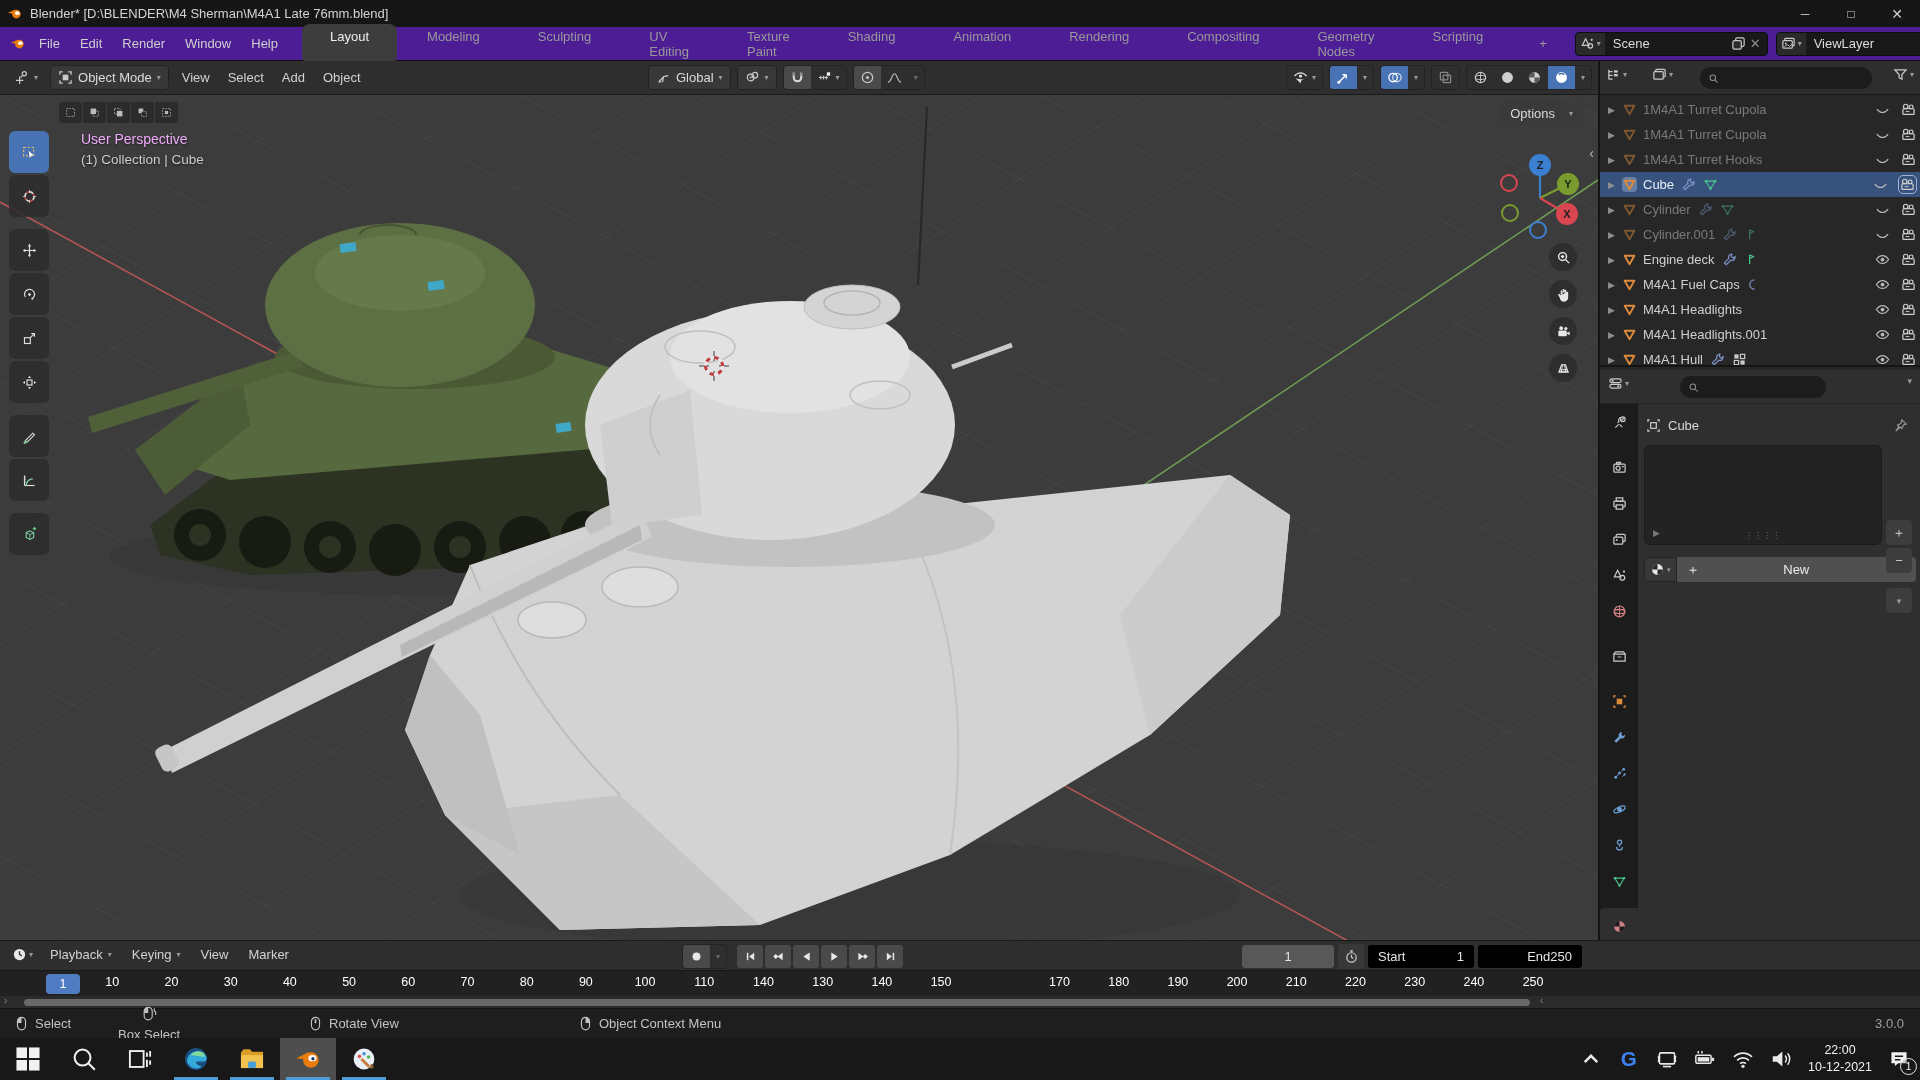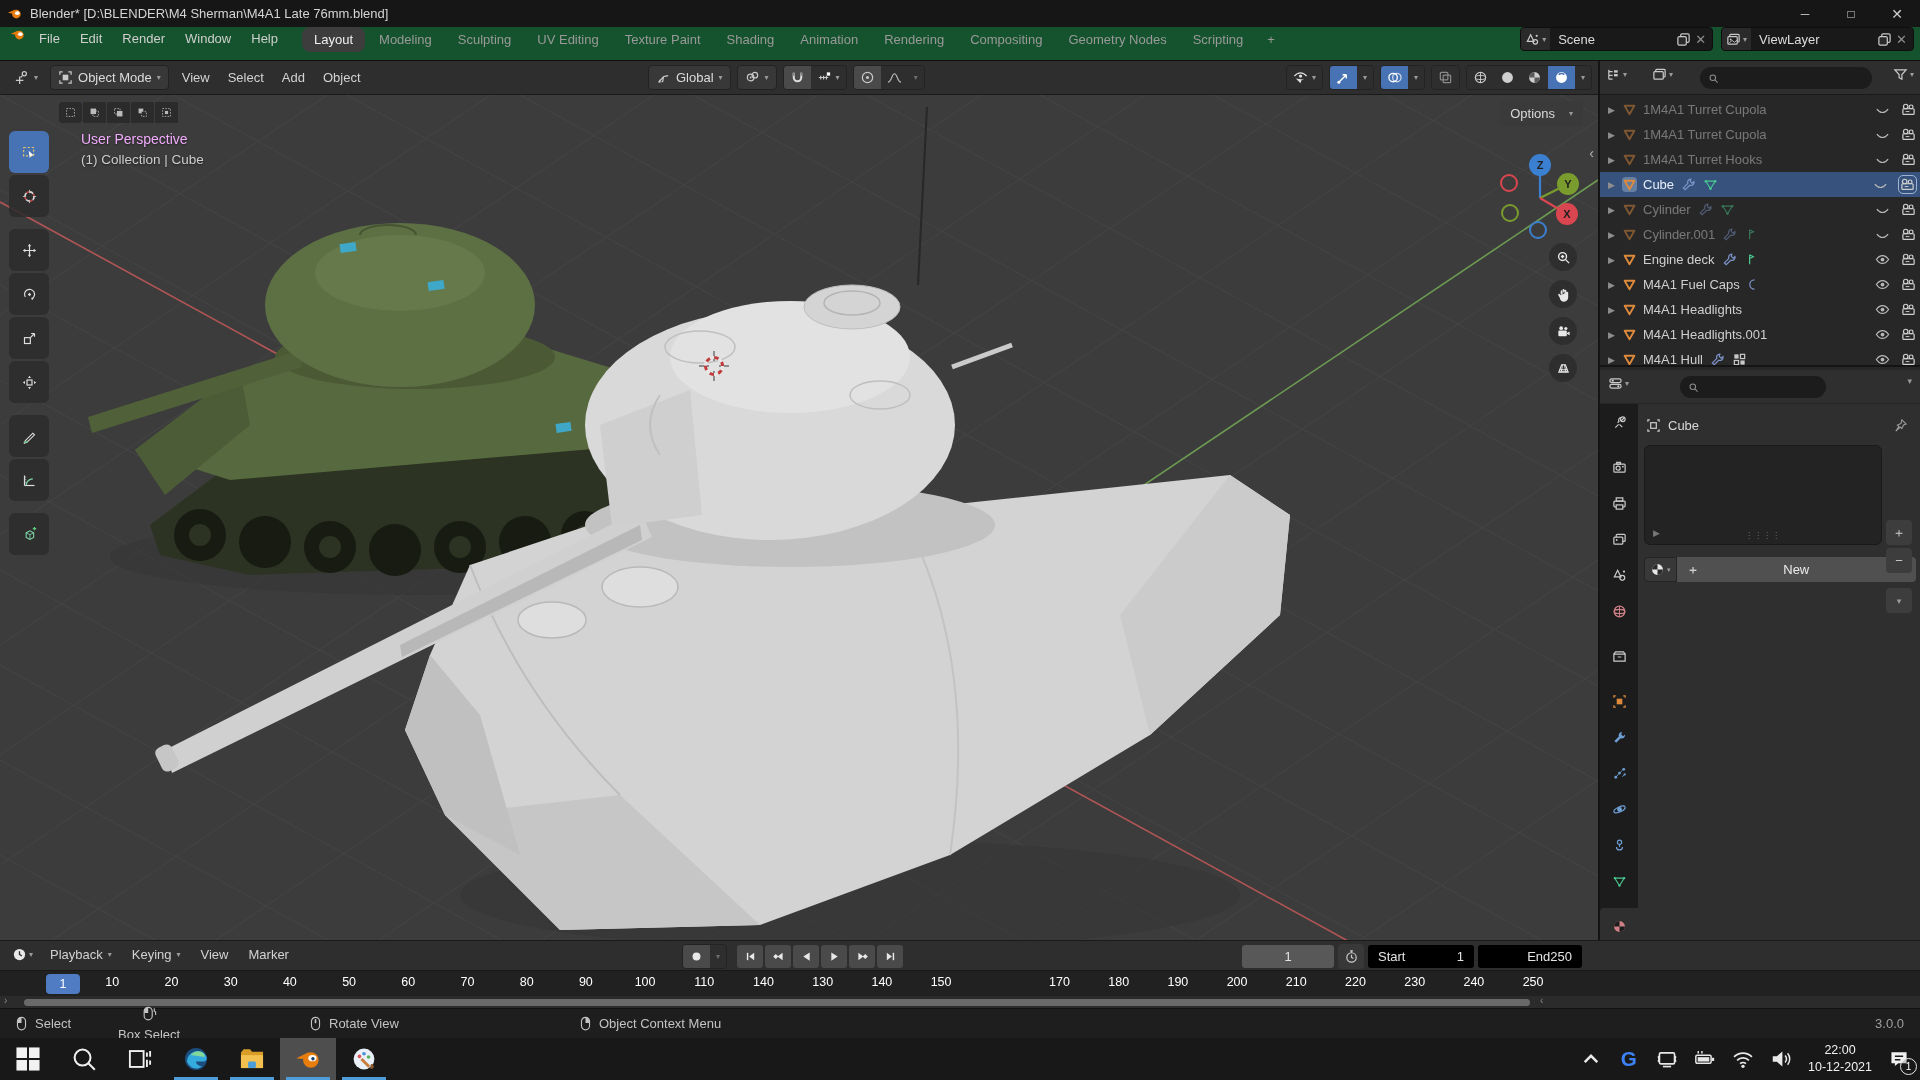--- a/index.html
+++ b/index.html
@@ -11,24 +11,24 @@
   .ic.xl svg{width:26px;height:26px}
   .ic.sm svg{width:11px;height:11px}
   .chev{color:#9a9a9a}
   
   #titlebar{position:absolute;top:0;left:0;right:0;height:27px;background:#161616;display:flex;align-items:center;padding-left:7px;gap:8px}
   #titlebar .t{color:#d4d4d4;font-size:13px}
   #wincontrols{margin-left:auto;display:flex;height:100%}
   #wincontrols .wc{width:46px;height:100%;display:flex;align-items:center;justify-content:center;color:#cfcfcf;font-size:12px}
   #wincontrols .wc.close{font-size:14px}
   
-  #topbar{position:absolute;top:27px;left:0;right:0;height:34px;background:#14532d;border-bottom:1px solid #101010;display:flex;align-items:flex-start;padding:0 6px}
+  #topbar{position:absolute;top:27px;left:0;right:0;height:34px;background:#4c1d95;border-bottom:1px solid #101010;display:flex;align-items:center;padding:0 6px}
   .menu-item{padding:4px 10px;color:#cfcfcf;border-radius:4px}
   #workspaces{display:flex;margin-left:14px;gap:2px}
-  .ws-tab{padding:5px 12px;color:#999;border-radius:8px}
+  .ws-tab{padding:5px 28px;color:#999;border-radius:8px}
   .ws-tab.active{background:#3d3d3d;color:#efefef}
   .idfield{display:flex;align-items:center;background:#191919;border:1px solid #0e0e0e;border-radius:4px;height:24px;overflow:hidden}
   .idfield .iconpart{background:#2a2a2a;height:100%;display:flex;align-items:center;padding:0 4px;gap:2px}
   .idfield .val{padding:0 8px;color:#dcdcdc;min-width:120px}
   .idfield .mini{display:flex;align-items:center;gap:4px;padding:0 6px;color:#8f8f8f}
   
   #main{position:absolute;top:61px;left:0;right:0;bottom:140px}
   #left-editor{position:absolute;left:0;top:0;bottom:0;right:322px}
   #vheader{height:34px;background:#2e2e2e;display:flex;align-items:center;padding:0 6px;gap:4px;border-bottom:1px solid #1a1a1a}
   .hbtn{display:flex;align-items:center;gap:5px;background:#383838;border:1px solid #222;border-radius:4px;height:25px;padding:0 7px;color:#dcdcdc}

